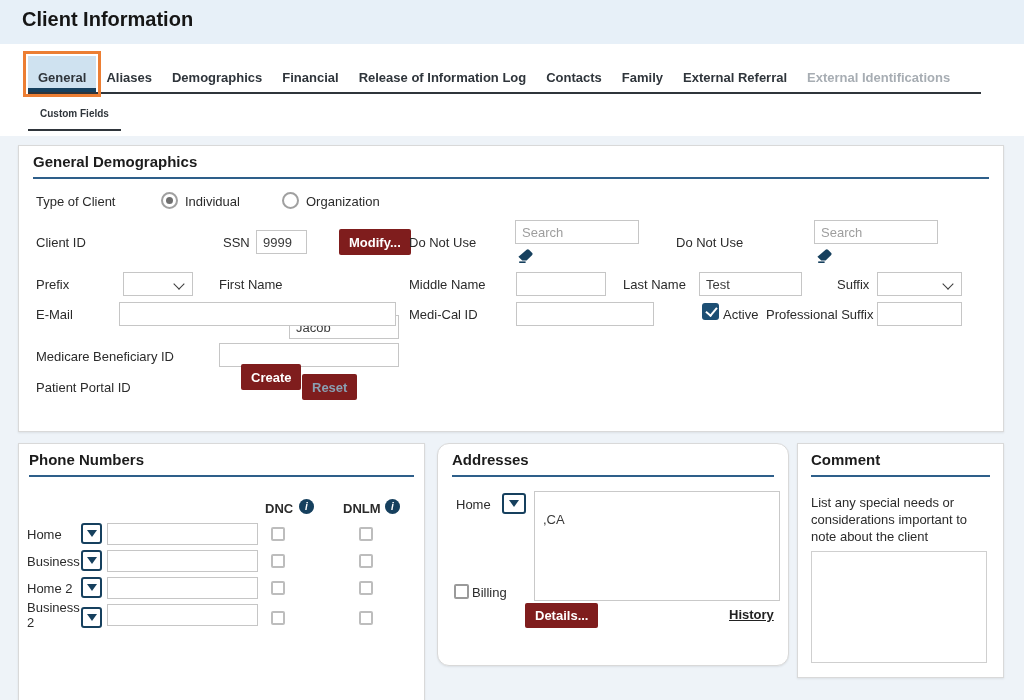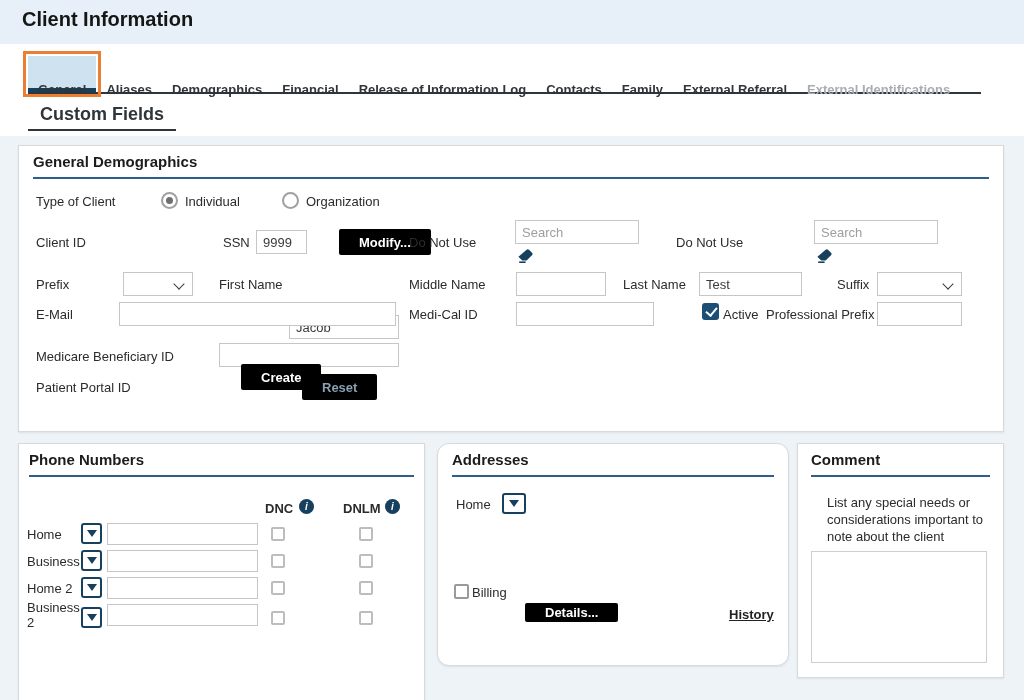--- a/index.html
+++ b/index.html
@@ -9,43 +9,43 @@
   #stage { position:relative; width:1024px; height:700px; }
 
   
   #topbar { left:0; top:0; width:1024px; height:44px; background:#e7f0f8; }
   #page-title { left:22px; top:8px; font-size:20px; font-weight:600; color:#161616; }
 
   
   #tabzone { left:0; top:44px; width:1024px; height:92px; background:#ffffff; }
   #tabrow1 { left:28px; top:12px; right:43px; height:38px; display:flex;
     border-bottom:2px solid #2f353b; align-items:stretch; }
-  .tab { padding:16px 10px; line-height:36px; font-size:13px; font-weight:700;
+  .tab { padding:4px 10px; line-height:36px; font-size:13px; font-weight:700;
     color:#2f353b; white-space:nowrap; cursor:pointer; }
   .tab.active { background:#cfe2f0; box-shadow:inset 0 -4px 0 #16405e;
     outline:3px solid #ec7e33; outline-offset:2px; }
   .tab.disabled { color:#a7adb3; }
   #tabrow2 { left:28px; top:55px; height:32px; }
-  .tab2 { display:inline-block; padding:0 12px; line-height:30px; font-size:18px;
+  .tab2 { display:inline-block; padding:0 12px; line-height:30px; font-size:10px;
     font-weight:700; color:#2f353b; border-bottom:2px solid #2f353b; cursor:pointer; }
 
   
   .panel { background:#fff; border:1px solid #d9d9d9; box-shadow:0 1px 2px rgba(0,0,0,.08); }
   .sec-head { position:absolute; padding-bottom:7px; border-bottom:2px solid #2e5f8a; }
   .sec-head h2 { font-size:15px; font-weight:700; color:#1c1c1c; }
 
   .lbl { font-size:13px; color:#2b2b2b; white-space:nowrap; }
   .static-val { font-size:13px; color:#2b2b2b; }
 
   .ti { position:absolute; border:1px solid #c6c6c6; background:#fff; height:24px;
     font-family:"Liberation Sans",sans-serif; font-size:13px; color:#3a3a3a; padding:0 6px; }
   .ti::placeholder { color:#9e9e9e; }
 
-  .btn { position:absolute; background:#000000; color:#fff; border:none; height:26px;
-    padding:0 20px; font-family:"Liberation Sans",sans-serif; font-size:13px;
+  .btn { position:absolute; background:#7f1d1d; color:#fff; border:none; height:26px;
+    padding:0 10px; font-family:"Liberation Sans",sans-serif; font-size:13px;
     font-weight:700; border-radius:2px; cursor:pointer; }
   .btn.disabled { color:#8aa0b2; }
 
   .select { position:absolute; background:#fff; border:1px solid #c6c6c6; height:24px; cursor:pointer; }
   .select::after { content:""; position:absolute; right:9px; top:7px; width:7px; height:7px;
     border-right:1.5px solid #3c3c3c; border-bottom:1.5px solid #3c3c3c; transform:rotate(45deg); }
 
   .radio { position:absolute; width:17px; height:17px; border-radius:50%;
     border:2px solid #a0a0a0; background:#fff; }
   .radio.checked::after { content:""; position:absolute; left:3px; top:3px;
@@ -139,21 +139,21 @@
     <input class="ti" style="left: 680px; top: 126px; width: 103px;" value="Test">
     <div class="lbl abs" style="left:818px; top:131px;">Suffix</div>
     <div class="select" style="left:858px; top:126px; width:85px;"></div>
 
     <div class="lbl abs" style="left:17px; top:161px;">E-Mail</div>
     <input class="ti" style="left: 100px; top: 156px; width: 277px;">
     <div class="lbl abs" style="left:390px; top:161px;">Medi-Cal ID</div>
     <input class="ti" style="left: 497px; top: 156px; width: 138px;">
     <span class="cb checked" style="left:683px; top:157px;"></span>
     <div class="lbl abs" style="left:704px; top:161px;">Active</div>
-    <div class="lbl abs" style="left:747px; top:161px;">Professional Prefix</div>
+    <div class="lbl abs" style="left:747px; top:161px;">Professional Suffix</div>
     <input class="ti" style="left: 858px; top: 156px; width: 85px;">
 
     <div class="lbl abs" style="left:17px; top:203px;">Medicare Beneficiary ID</div>
     <input class="ti" style="left: 200px; top: 197px; width: 180px;">
 
     <div class="lbl abs" style="left:17px; top:234px;">Patient Portal ID</div>
     <button class="btn" style="left:222px; top:218px;">Create</button>
     <button class="btn disabled" style="left:283px; top:228px;">Reset</button>
   </div>
 
@@ -190,27 +190,28 @@
     <span class="cb" style="left:252px; top:167px;"></span>
     <span class="cb" style="left:340px; top:167px;"></span>
   </div>
 
   <div class="panel abs" style="left:437px; top:443px; width:352px; height:223px;border-radius:12px;">
     <div class="sec-head" style="left:14px; right:14px; top:7px;">
       <h2>Addresses</h2>
     </div>
     <div class="lbl abs" style="left:18px; top:53px;">Home</div>
     <span class="dd" style="left:64px; top:49px; width:24px;"></span>
+    <textarea style="left: 96px; top: 47px; width: 246px; height: 110px; padding: 20px 8px 4px;">,CA</textarea>
     <span class="cb" style="left:16px; top:140px; width:15px; height:15px; border-color:#9a9a9a;"></span>
     <div class="lbl abs" style="left:34px; top:141px;">Billing</div>
-    <button class="btn" style="left:87px; top:159px; height:19px;">Details...</button>
+    <button class="btn" style="left:87px; top:159px; height:25px;">Details...</button>
     <a class="hist abs" style="left:291px; top:163px;" href="#">History</a>
   </div>
 
   <div class="panel abs" style="left:797px; top:443px; width:207px; height:235px;">
     <div class="sec-head" style="left:13px; right:13px; top:7px;">
       <h2>Comment</h2>
     </div>
-    <div class="lbl abs" style="left:13px; top:50px; width:178px; white-space:normal; line-height:17px;margin-left:16px;">List any special needs or considerations important to note about the client</div>
+    <div class="lbl abs" style="left:13px; top:50px; width:178px; white-space:normal; line-height:17px;">List any special needs or considerations important to note about the client</div>
     <textarea style="left: 13px; top: 107px; width: 176px; height: 112px; padding: 6px; border-color: rgb(207, 207, 207);"></textarea>
   </div>
 
 </div>
 
 </body></html>

